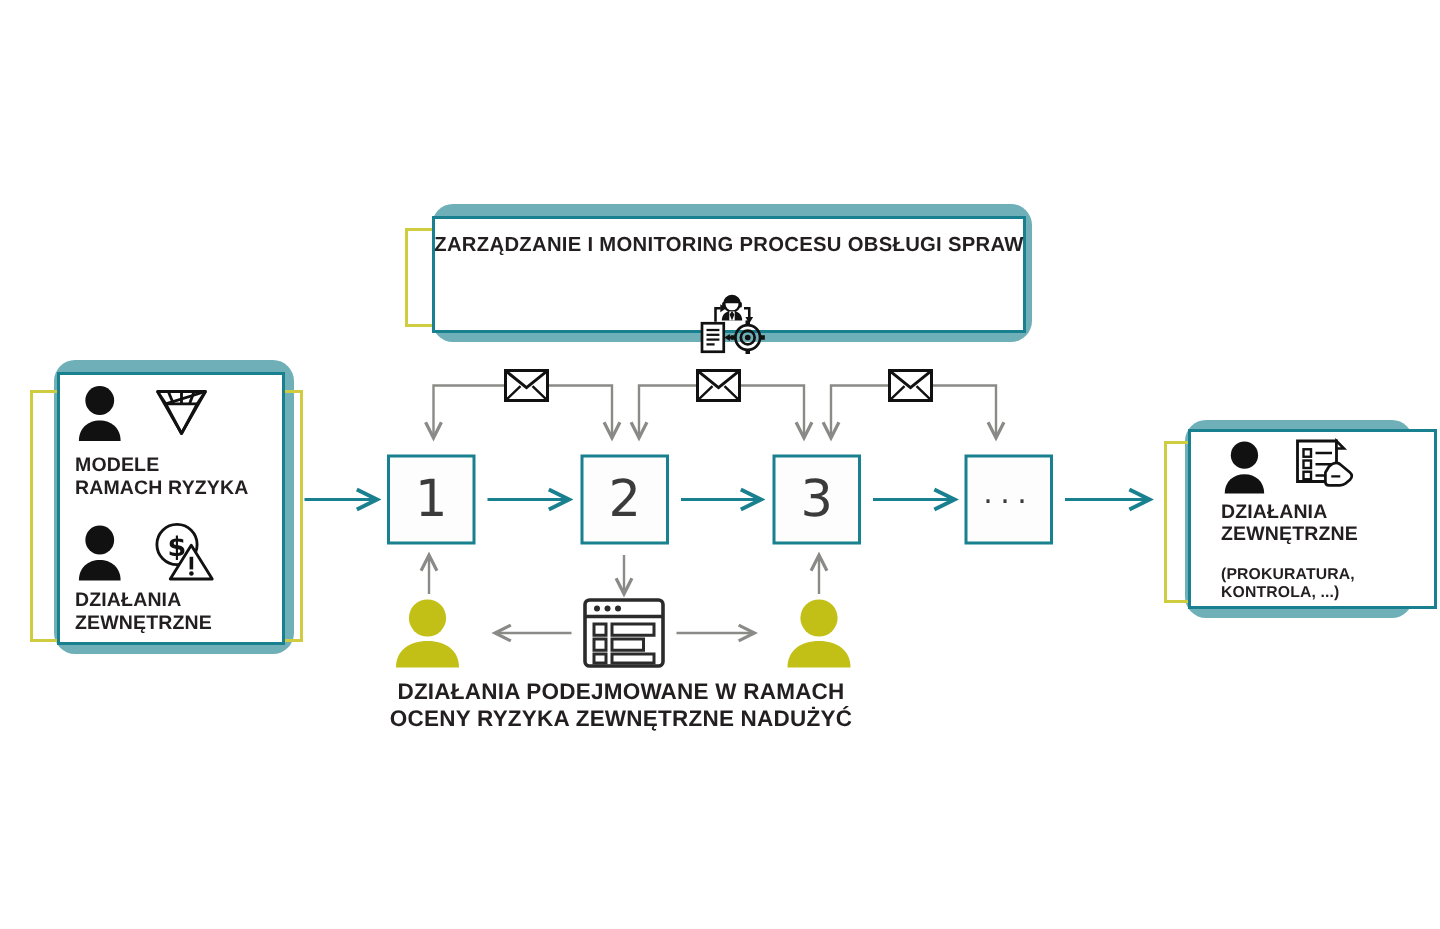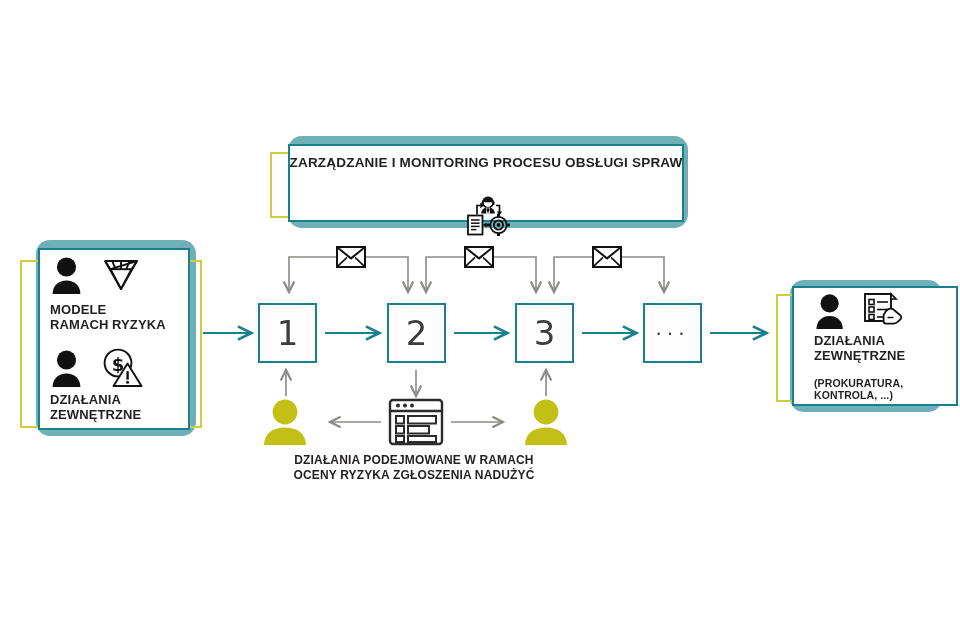--- a/index.html
+++ b/index.html
@@ -31,21 +31,21 @@
   .title-top{
     font-size:13.5px;font-weight:bold;letter-spacing:.2px;color:#231f20;
     text-align:center;white-space:nowrap;
   }
   .side-label{
     font-size:13px;font-weight:bold;color:#231f20;line-height:1.14;
     text-align:left;letter-spacing:.1px;
   }
   .side-label.sm{font-size:10.5px;font-weight:bold;line-height:1.15;}
   .caption{
-    position:absolute;font-size:12px;font-weight:bold;color:#231f20;
+    position:absolute;font-size:15px;font-weight:bold;color:#231f20;
     line-height:1.22;text-align:center;letter-spacing:.15px;white-space:nowrap;
   }
 
   
   .step{
     position:absolute;box-sizing:border-box;
     border:2px solid #19808f;background:#fdfdfd;
     display:flex;align-items:center;justify-content:center;
     font-size:34px;color:#3b3b3b;font-weight:400;
     font-family:"DejaVu Sans",sans-serif;
@@ -300,21 +300,21 @@
 
   <div style="position:absolute;left:521px;top:398px;">
     <svg width="50" height="48" viewBox="0 0 50 48">
       <circle class="olive" cx="25" cy="14" r="12.4"></circle>
       <path class="olive" d="M4 47 c0-11.2 8.6-17.6 21-17.6 s21 6.4 21 17.6 z"></path>
     </svg>
   </div>
 
   <div class="caption" style="left:0;top:453px;width:828px;">
     <div>DZIAŁANIA PODEJMOWANE W RAMACH</div>
-    <div>OCENY RYZYKA ZGŁOSZENIA NADUŻYĆ</div>
+    <div>OCENY RYZYKA ZEWNĘTRZNE NADUŻYĆ</div>
   </div>
 
   <svg class="overlay">
     <defs>
       <marker id="tealArrow" markerWidth="9" markerHeight="9" refX="7.4" refY="4.5" orient="auto" markerUnits="strokeWidth">
         <path d="M0.5,1 L7.6,4.5 L0.5,8" fill="none" stroke="#19808f" stroke-width="1.4"></path>
       </marker>
       <marker id="grayArrowDown" markerWidth="9" markerHeight="9" refX="7.4" refY="4.5" orient="auto" markerUnits="strokeWidth">
         <path d="M0.8,1.2 L7.4,4.5 L0.8,7.8" fill="none" stroke="#8a8a86" stroke-width="1.35"></path>
       </marker>

